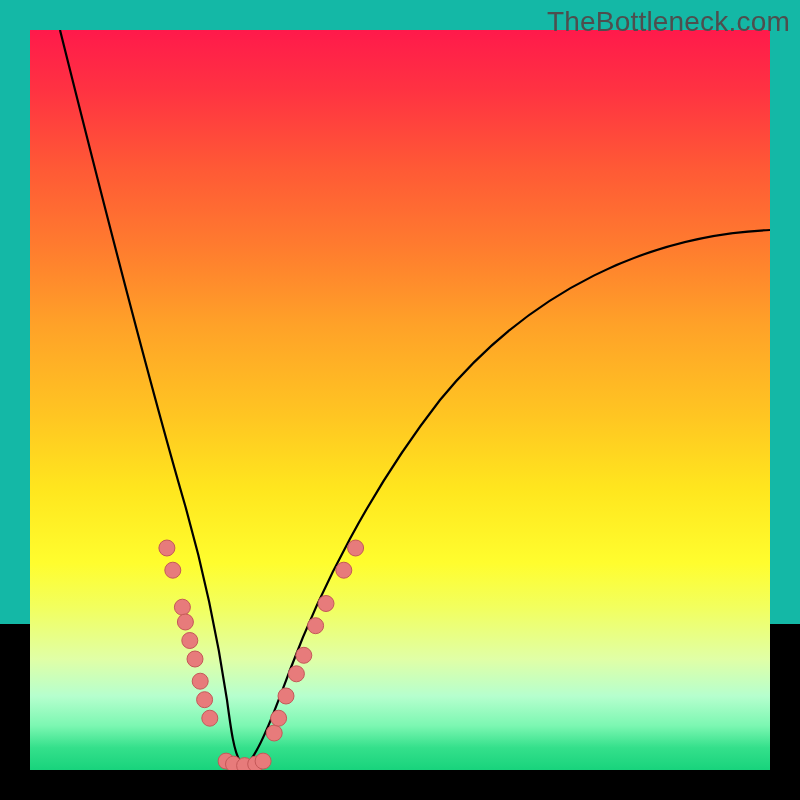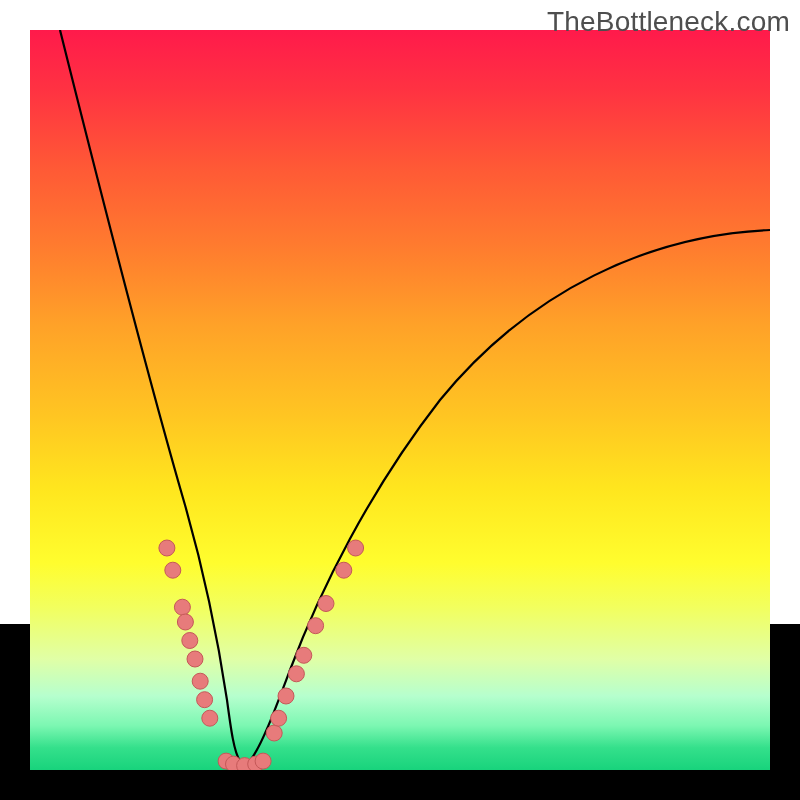--- a/index.html
+++ b/index.html
@@ -8,21 +8,21 @@
     width: 800px;
     height: 800px;
     overflow: hidden;
     background: #000;
     font-family: Arial, Helvetica, sans-serif;
   }
   .frame {
     position: absolute;
     left: 0; top: 0;
     width: 800px; height: 624px;
-    background: #ffffff;
+    background: #14b8a6;
   }
   .plot {
     position: absolute;
     left: 30px;
     top: 30px;
     width: 740px;
     height: 740px;
     background: linear-gradient(to bottom,
       #ff1a4b 0%,
       #ff3242 8%,

